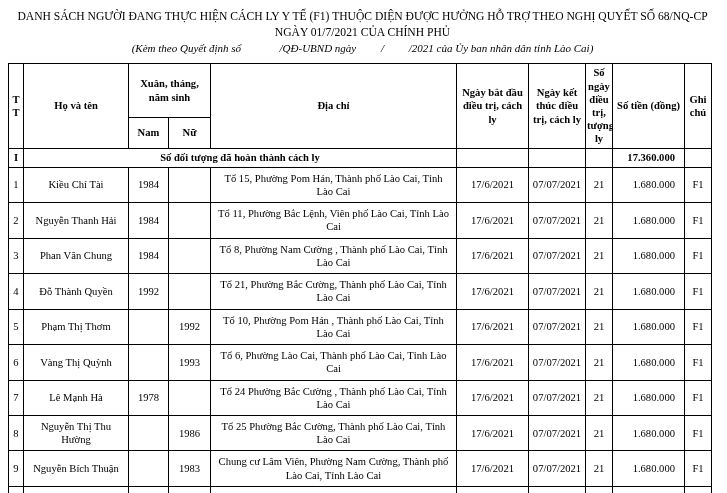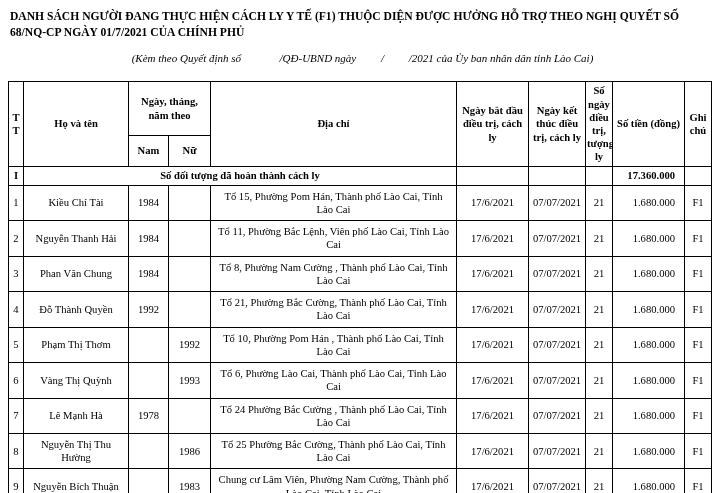--- a/index.html
+++ b/index.html
@@ -5,33 +5,33 @@
   * { margin: 0; padding: 0; box-sizing: border-box; }
   html, body { background: #ffffff; }
   body {
     width: 727px; height: 493px;
     font-family: "Liberation Serif", "DejaVu Serif", serif;
     color: #000;
     padding: 9px 10px 0 8px;
     overflow: hidden;
   }
   .doc-title {
-    font-weight: bold;
+    font-weight: normal;
     font-size: 11.6px;
     line-height: 1.35;
-    text-align: left;
+    text-align: center;
     width: 705px;
-    margin: 0 auto 12px auto;
+    margin: 0 auto 2px auto;
   }
   .doc-subtitle {
     font-style: italic;
     font-size: 11px;
     text-align: center;
     width: 705px;
-    margin: 0 auto 17px auto;
+    margin: 0 auto 9px auto;
     white-space: pre-wrap;
   }
   table.main {
     border-collapse: collapse;
     table-layout: fixed;
     width: 703px;
     font-size: 10.6px;
   }
   table.main th, table.main td {
     border: 1px solid #000;
@@ -69,21 +69,21 @@
     <col style="width:72px">
     <col style="width:57px">
     <col style="width:27px">
     <col style="width:72px">
     <col style="width:27px">
   </colgroup>
   <thead data-name="table-header">
     <tr>
       <th rowspan="2" class="tt-head" data-name="header-tt">TT</th>
       <th rowspan="2" data-name="header-name">Họ và tên</th>
-      <th colspan="2" data-name="header-dob-group">Ngày, tháng, năm theo</th>
+      <th colspan="2" data-name="header-dob-group">Xuân, tháng, năm sinh</th>
       <th rowspan="2" data-name="header-address">Địa chỉ</th>
       <th rowspan="2" data-name="header-start-date">Ngày bắt đầu điều trị, cách ly</th>
       <th rowspan="2" data-name="header-end-date">Ngày kết thúc điều trị, cách ly</th>
       <th rowspan="2" data-name="header-days">Số ngày điều trị, tượng ly</th>
       <th rowspan="2" data-name="header-amount">Số tiền (đồng)</th>
       <th rowspan="2" data-name="header-note">Ghi chú</th>
     </tr>
     <tr>
       <th data-name="header-dob-male">Nam</th>
       <th data-name="header-dob-female">Nữ</th>

